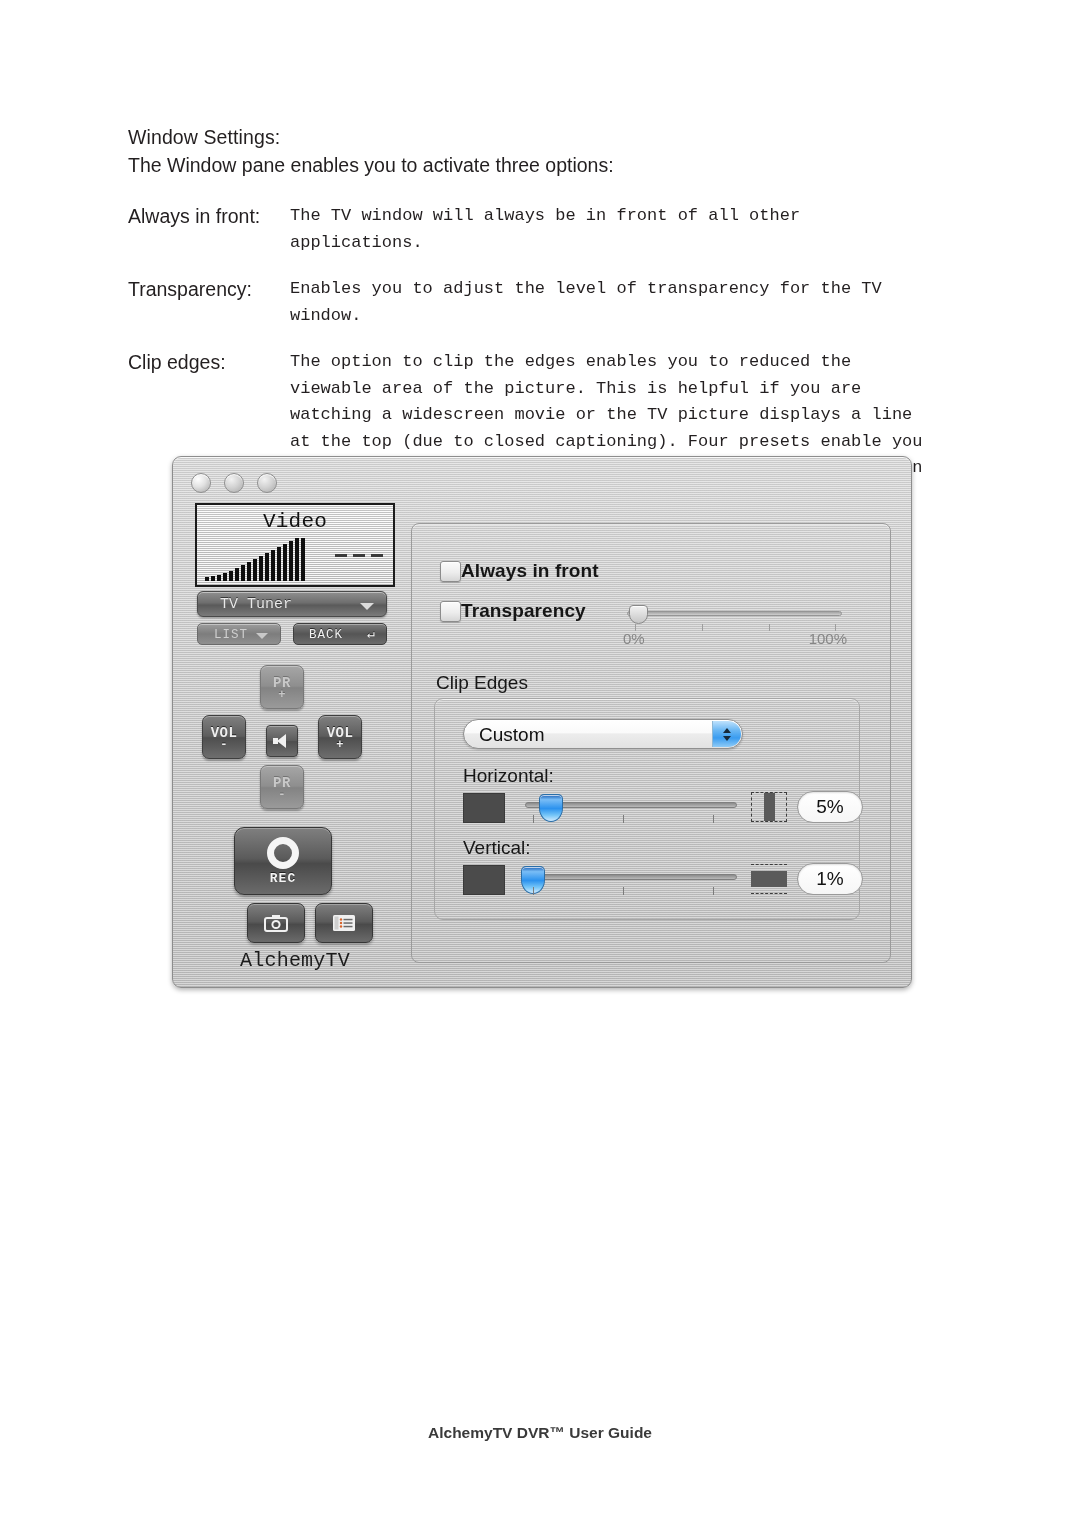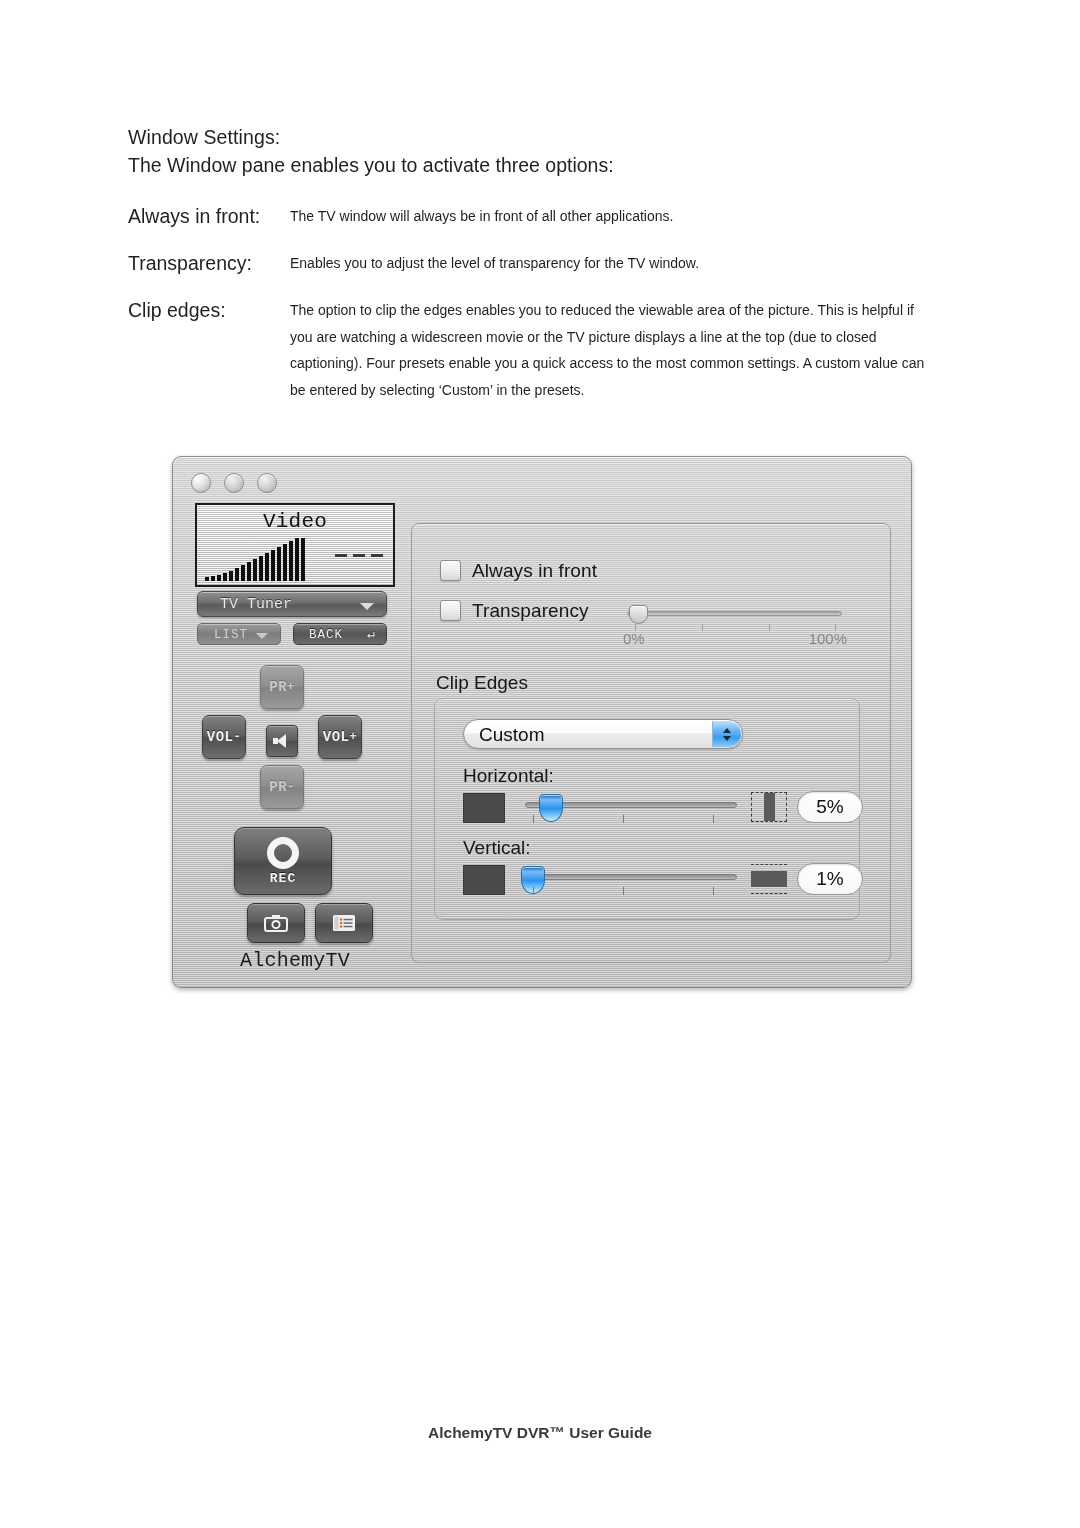--- a/index.html
+++ b/index.html
@@ -42,22 +42,23 @@
     margin-bottom: 20px;
   }
   .defterm {
     width: 162px;
     flex: 0 0 162px;
     font-size: 19.5px;
     line-height: 27px;
   }
   .defbody {
     flex: 1 1 auto;
-    font-size: 14px;
+    font-size: 17px;
     line-height: 26.5px;
+    font-family: Liberation Mono, monospace;
   }
   .defbody p { margin: 0; }
 
   
   .appshot {
     position: absolute;
     left: 172px;
     top: 456px;
     width: 740px;
     height: 532px;
@@ -218,21 +219,21 @@
     box-sizing: border-box;
     text-align: center;
     color: #efefef;
     font-size: 14px;
     font-weight: bold;
     letter-spacing: .5px;
     text-shadow: 0 -1px 0 rgba(0,0,0,.6);
     background: linear-gradient(to bottom,#808080 0%,#5d5d5d 48%,#4e4e4e 52%,#6e6e6e 100%);
     border: 1px solid #3f3f3f;
     box-shadow: inset 0 1px 0 rgba(255,255,255,.32), 0 2px 2px rgba(0,0,0,.3);
-    display: flex; 
+    display: flex; flex-direction: column;
     align-items: center; justify-content: center;
   }
   .key.dim {
     background: linear-gradient(to bottom,#a6a6a6 0%,#8e8e8e 48%,#838383 52%,#9a9a9a 100%);
     border-color: #787878;
     color: #c8c8c8;
     text-shadow: 0 -1px 0 rgba(0,0,0,.25);
   }
   .key .sub { font-size: 12px; line-height: 9px; }
   .key-prplus { left: 71px; top: 166px; width: 44px; height: 44px; }
@@ -355,22 +356,22 @@
     position: absolute;
     inset: 0;
     border: 1px solid #9b9b9b;
     border-radius: 8px;
     box-shadow: inset 0 1px 0 rgba(255,255,255,.55);
   }
 
   .checkrow {
     position: absolute;
     display: flex;
-    align-items: flex-start;
-    gap: 11px;
+    align-items: flex-end;
+    font-weight: bold;
   }
   .checkrow.r1 { left: 28px; top: 36px; }
   .checkrow.r2 { left: 28px; top: 76px; }
   .cbox {
     width: 19px; height: 19px;
     border-radius: 3px;
     background: linear-gradient(to bottom,#fbfbfb 0%,#ededed 55%,#d6d6d6 100%);
     border: 1px solid #8c8c8c;
     box-shadow: inset 0 1px 0 rgba(255,255,255,.9), 0 1px 1px rgba(0,0,0,.18);
   }

